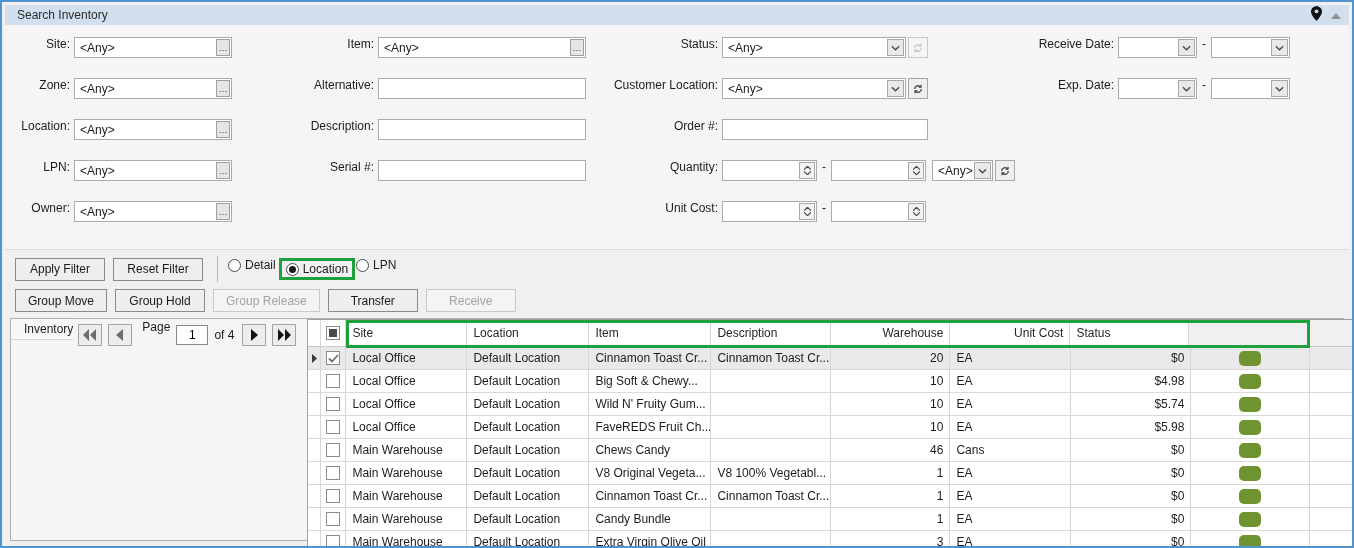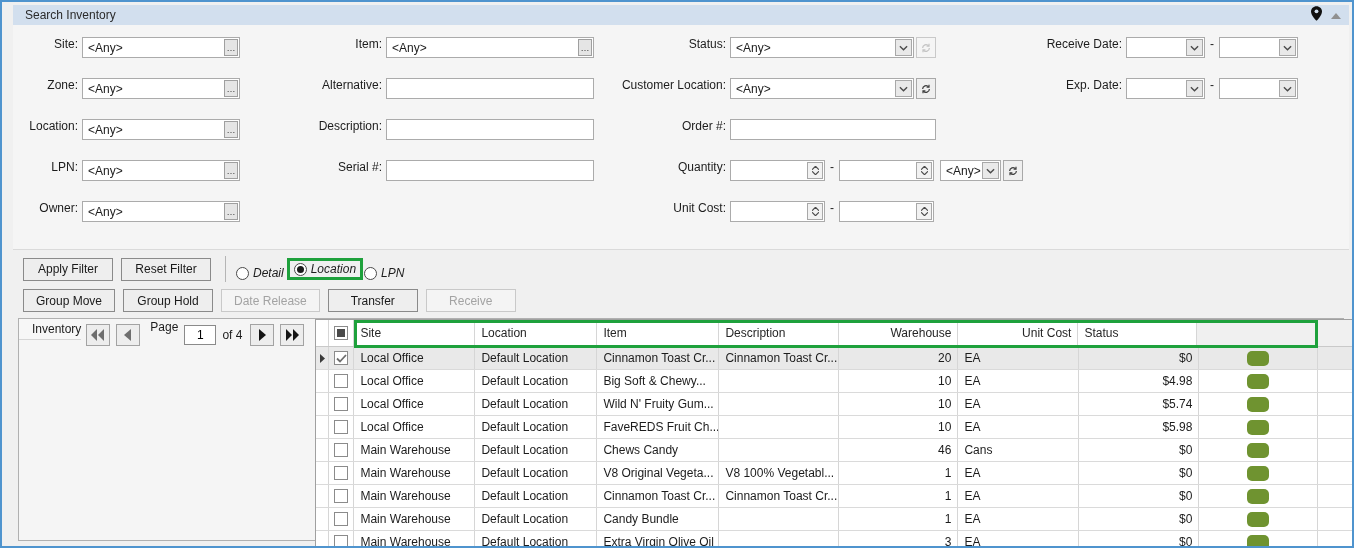--- a/index.html
+++ b/index.html
@@ -1,17 +1,17 @@
 <!DOCTYPE html>
 <html><head>
 <meta charset="utf-8">
 <style>
   * { box-sizing: border-box; margin: 0; padding: 0; }
   body { font-family: "Liberation Sans", sans-serif; font-size: 12px; color: #1c1c1c; background:#fff; }
-  .window { width: 1354px; height: 548px; border: 2px solid #4f94ce; background: #f0f0f0; overflow: hidden; display: flex; flex-direction: column; padding-left: 8px; }
+  .window { width: 1354px; height: 548px; border: 2px solid #4f94ce; background: #f0f0f0; overflow: hidden; display: flex; flex-direction: column; }
   .inner { margin: 3px; flex: 1; display: flex; flex-direction: column; background: #f0f0f0; min-height: 0; }
 
   
   .titlebar { height: 20px; background: #d2dfee; display: flex; align-items: center; padding: 0 8px 0 12px; flex: none; }
   .titlebar .title { flex: 1; color: #2b2b2b; }
   .titlebar .tb-icons { display: flex; align-items: center; gap: 9px; }
 
   
   .filter-panel { background: #f5f5f5; border-bottom: 1px solid #dadada; padding: 12px 0 7px 0; display: flex; flex: none; }
   .fcol { display: flex; flex-direction: column; }
@@ -48,21 +48,21 @@
   .spinner input { flex: 1; border: 0; min-width: 0; padding: 0 3px; font-family: "Liberation Sans", sans-serif; font-size: 12px; }
   .spin-btns { width: 16px; margin: 1px; border: 1px solid #a8a8a8; background: #f2f2f2; display: flex; flex-direction: column; align-items: center; justify-content: center; gap: 1px; color: #4a4a4a; flex: none; }
   .dash { padding: 0 5px; color: #1c1c1c; }
 
   
   .actions1 { display: flex; align-items: center; margin: 6px 0 0 10px; flex: none; }
   .actions2 { display: flex; margin: 7px 0 0 10px; flex: none; }
   .btn { height: 23px; min-width: 90px; padding: 0 12px; background: #eeeeee; border: 1px solid #8a8a8a; display: inline-flex; align-items: center; justify-content: center; font-size: 12px; color: #1a1a1a; margin-right: 8px; }
   .btn.disabled { border-color: #c9c9c9; color: #a3a3a3; background: #f4f4f4; }
   .vsep { width: 1px; height: 26px; background: #b5b5b5; margin: 0 10px 0 6px; }
-  .radio-group { display: flex; align-items: flex-end; font-style: italic; }
+  .radio-group { display: flex; align-items: flex-start; }
   .radio-item { display: flex; align-items: center; margin-right: 2px; }
   .radio { width: 13px; height: 13px; border: 1px solid #4a4a4a; border-radius: 50%; background: #fff; margin-right: 4px; position: relative; flex: none; }
   .radio.sel::after { content: ""; position: absolute; inset: 2px; border-radius: 50%; background: #1b1b1b; }
   .hl-box { border: 3px solid #1ea13c; padding: 1px 4px; display: flex; align-items: center; margin: 0 1px; }
 
   
   .inv-panel { margin: 6px 5px 2px 5px; border: 1px solid #b0b0b0; background: #f5f5f5; flex: 1; display: flex; min-height: 0; }
   .inv-header { height: 21px; background: #f7f7f7; border-bottom: 1px solid #d6d6d6; display: flex; align-items: center; padding-left: 13px; flex: none; }
   .pager { height: 32px; display: flex; align-items: center; padding-left: 5px; flex: none; }
   .pgbtn { width: 24px; height: 22px; border: 1px solid #a3a3a3; background: #ededed; display: flex; align-items: center; justify-content: center; margin-right: 6px; }
@@ -368,21 +368,21 @@
       <span class="radio-item">
             <span class="radio"></span>
             <span>LPN</span>
           </span>
     </div>
   </div>
 
   <div class="actions2">
     <button class="btn">Group Move</button>
     <button class="btn">Group Hold</button>
-    <button class="btn disabled">Date Release</button>
+    <button class="btn disabled">Group Release</button>
     <button class="btn">Transfer</button>
     <button class="btn disabled">Receive</button>
   </div>
 
   <div class="inv-panel">
     <div class="inv-header">
       <span>Inventory</span>
     </div>
 
     <div class="pager">

